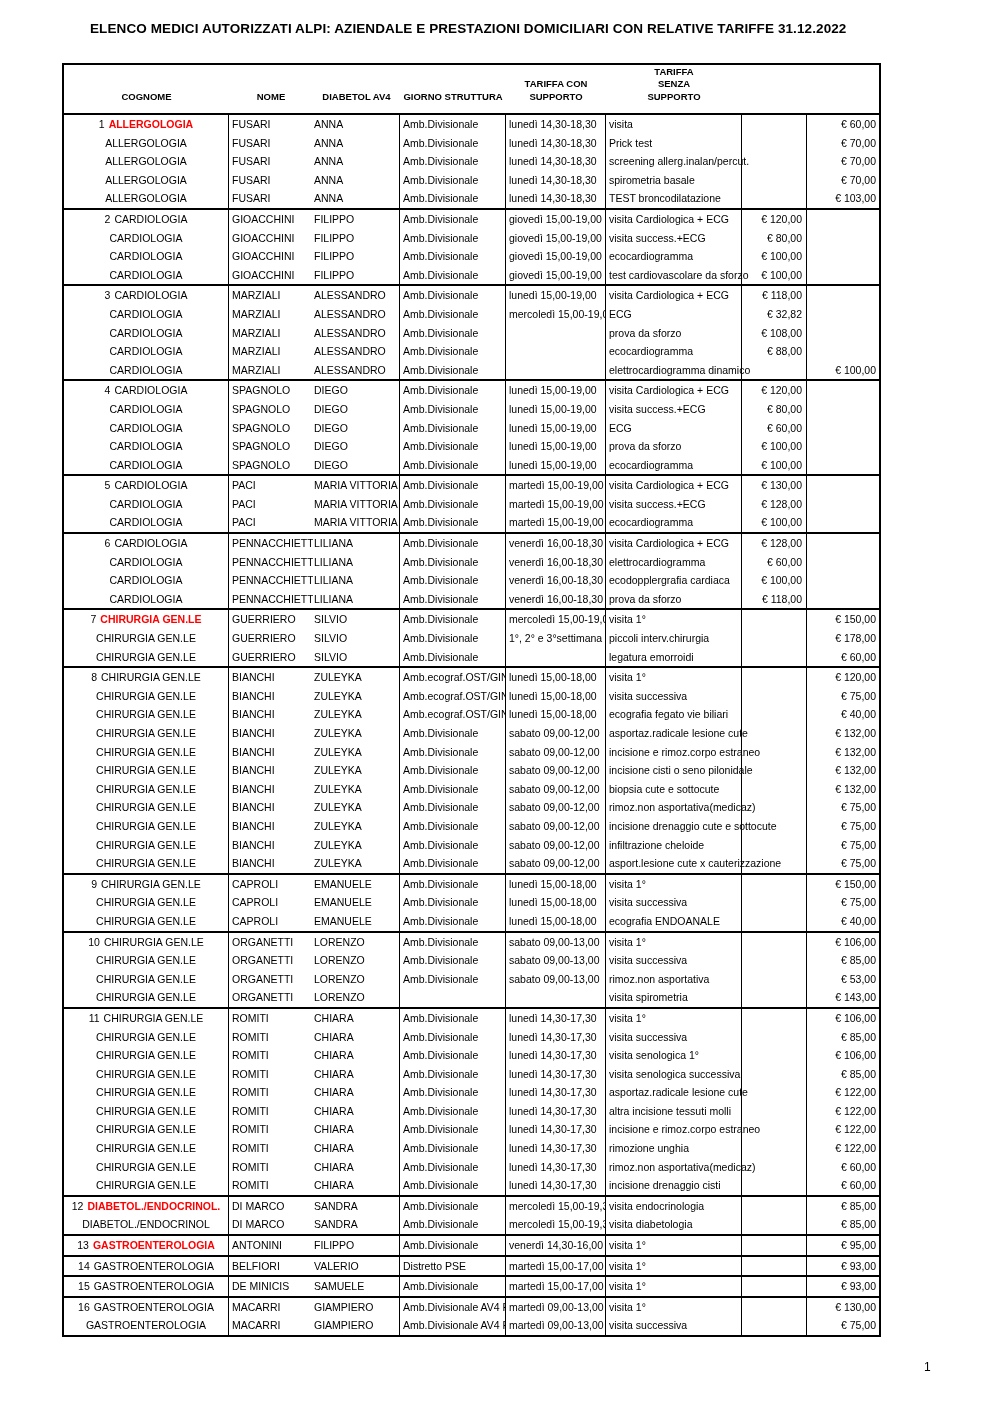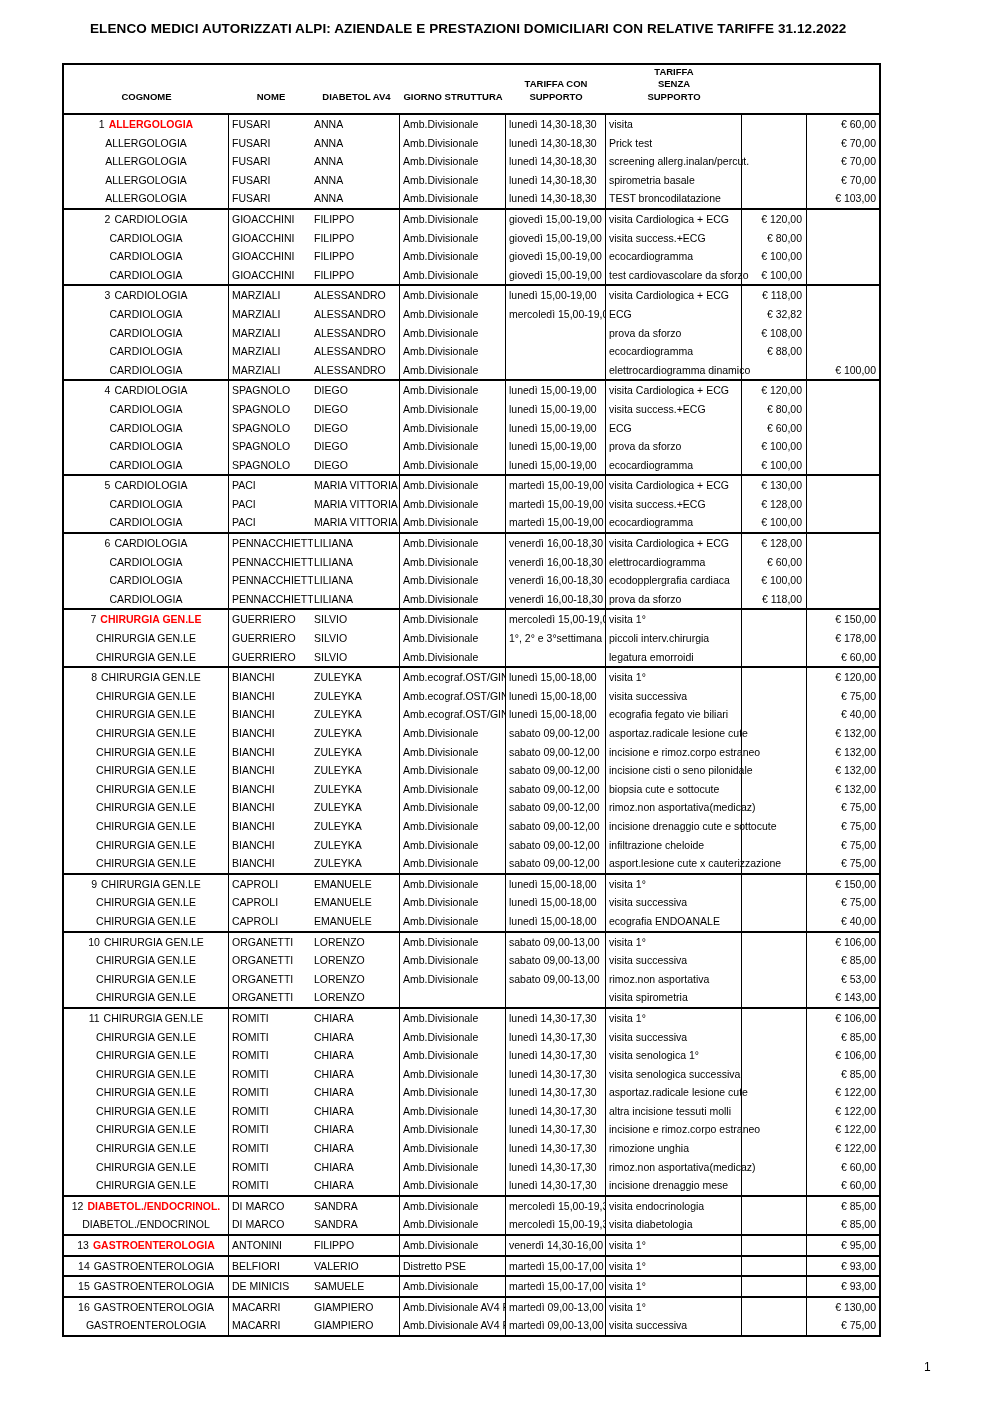--- a/index.html
+++ b/index.html
@@ -834,21 +834,21 @@
   </div>
           <div class="row">
     <div class="c c-spec">
               <span class="num"></span>
               <span class="spec-name">CHIRURGIA GEN.LE</span>
             </div>
     <div class="c c-cognome">ROMITI</div>
     <div class="c c-nome">CHIARA</div>
     <div class="c c-strut">Amb.Divisionale</div>
     <div class="c c-giorno">lunedì 14,30-17,30</div>
-    <div class="c-prest">incisione drenaggio mese</div>
+    <div class="c-prest">incisione drenaggio cisti</div>
     <div class="c c-con"></div>
     <div class="c c-senza">€ 60,00</div>
   </div>
         </div>
         <div class="group">
           <div class="row">
     <div class="c c-spec">
               <span class="num">12</span>
               <span class="spec-name red">DIABETOL./ENDOCRINOL.</span>
             </div>

